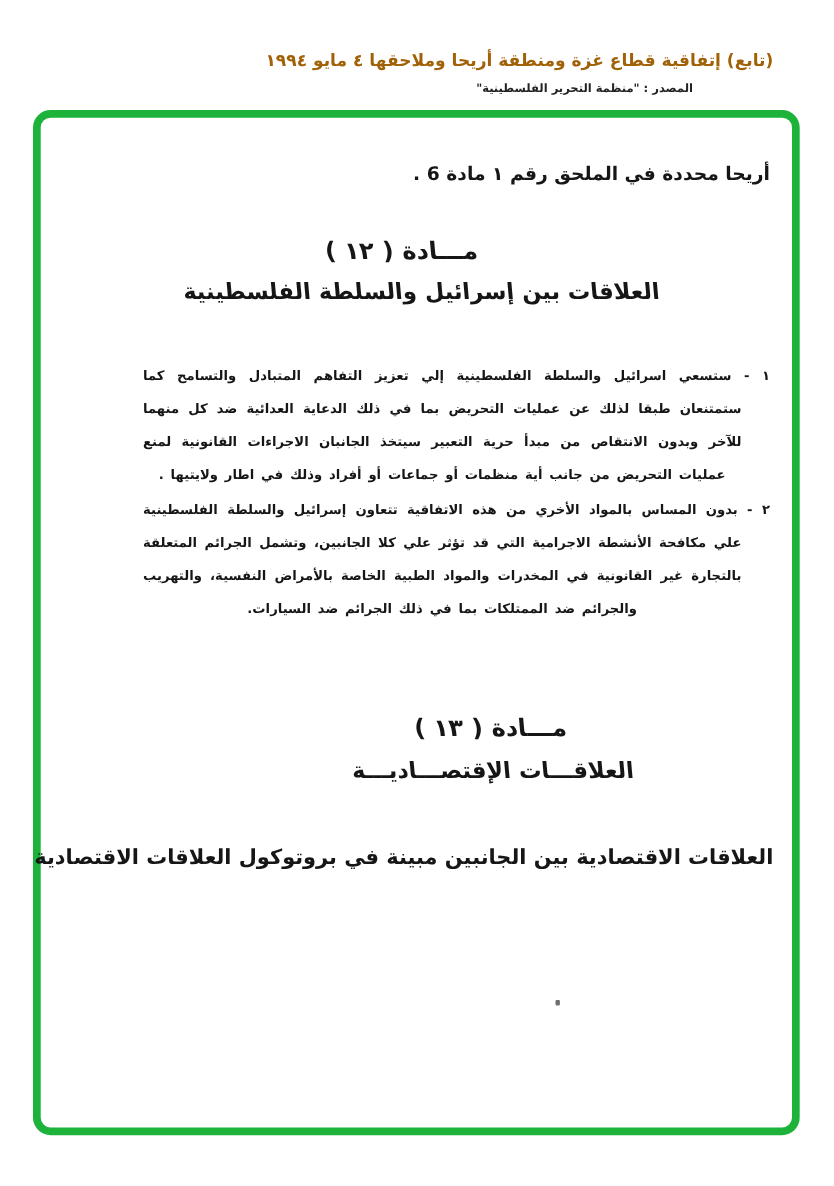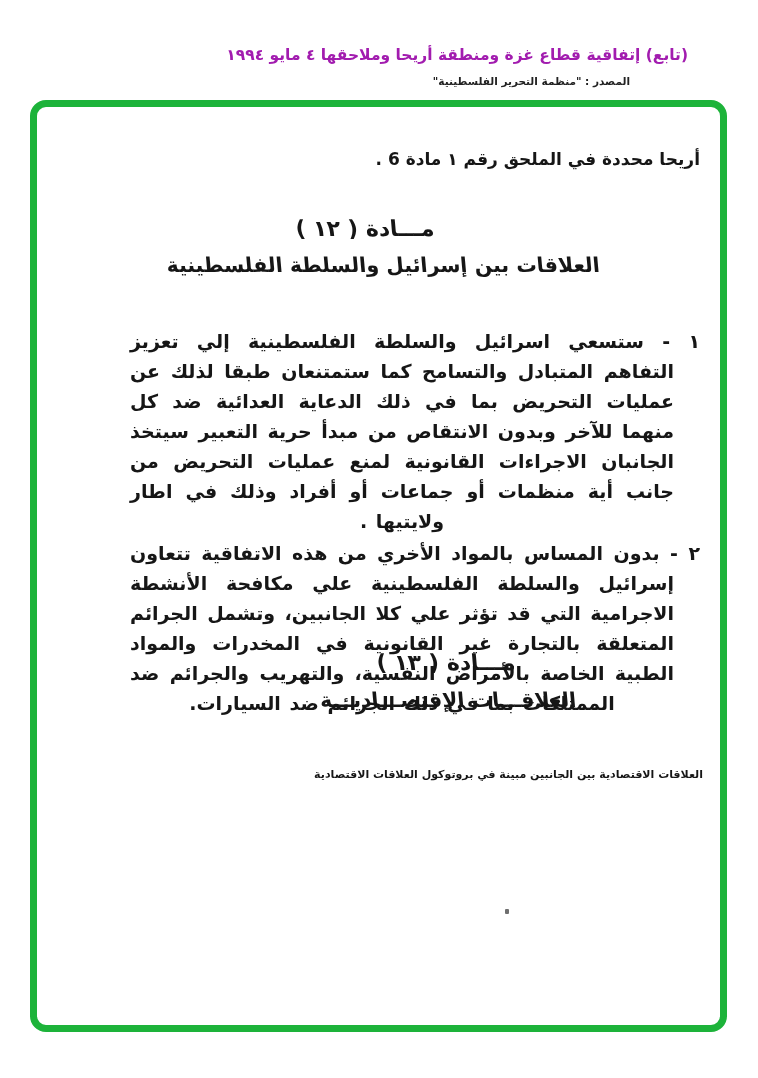--- a/index.html
+++ b/index.html
@@ -13,25 +13,25 @@
     height: 1078px;
     overflow: hidden;
     font-family: "DejaVu Sans", sans-serif;
     color: #161616;
   }
 
   
   .header-title {
     position: absolute;
     top: 46px;
-    right: 70px;
+    right: 55px;
     direction: rtl;
     font-size: 15.5px;
     font-weight: bold;
-    color: #a21caf;
+    color: #a16207;
     white-space: nowrap;
   }
   .header-source {
     position: absolute;
     top: 75px;
     right: 128px;
     direction: rtl;
     font-size: 10.5px;
     font-weight: bold;
     color: #222222;
@@ -77,37 +77,37 @@
   .art13-subtitle { top: 688px; font-size: 20.5px; transform: translateX(69px) skewX(5deg); }
 
   .clauses {
     position: absolute;
     top: 326px;
     left: 130px;
     width: 570px;
     direction: rtl;
   }
   .clause {
-    font-size: 19px;
+    font-size: 12px;
     font-weight: bold;
     line-height: 30px;
     text-align: justify;
     text-align-last: center;
     padding-right: 26px;   
     text-indent: -26px;    
     margin: 0 0 2px 0;
     word-spacing: 2px;
   }
 
   .economic-line {
     position: absolute;
     top: 768px;
     right: 55px;
     direction: rtl;
-    font-size: 11px;
+    font-size: 19px;
     font-weight: bold;
     white-space: nowrap;
   }
 
   .page-number {
     position: absolute;
     top: 1037px;
     left: 0;
     width: 748px;
     text-align: center;

